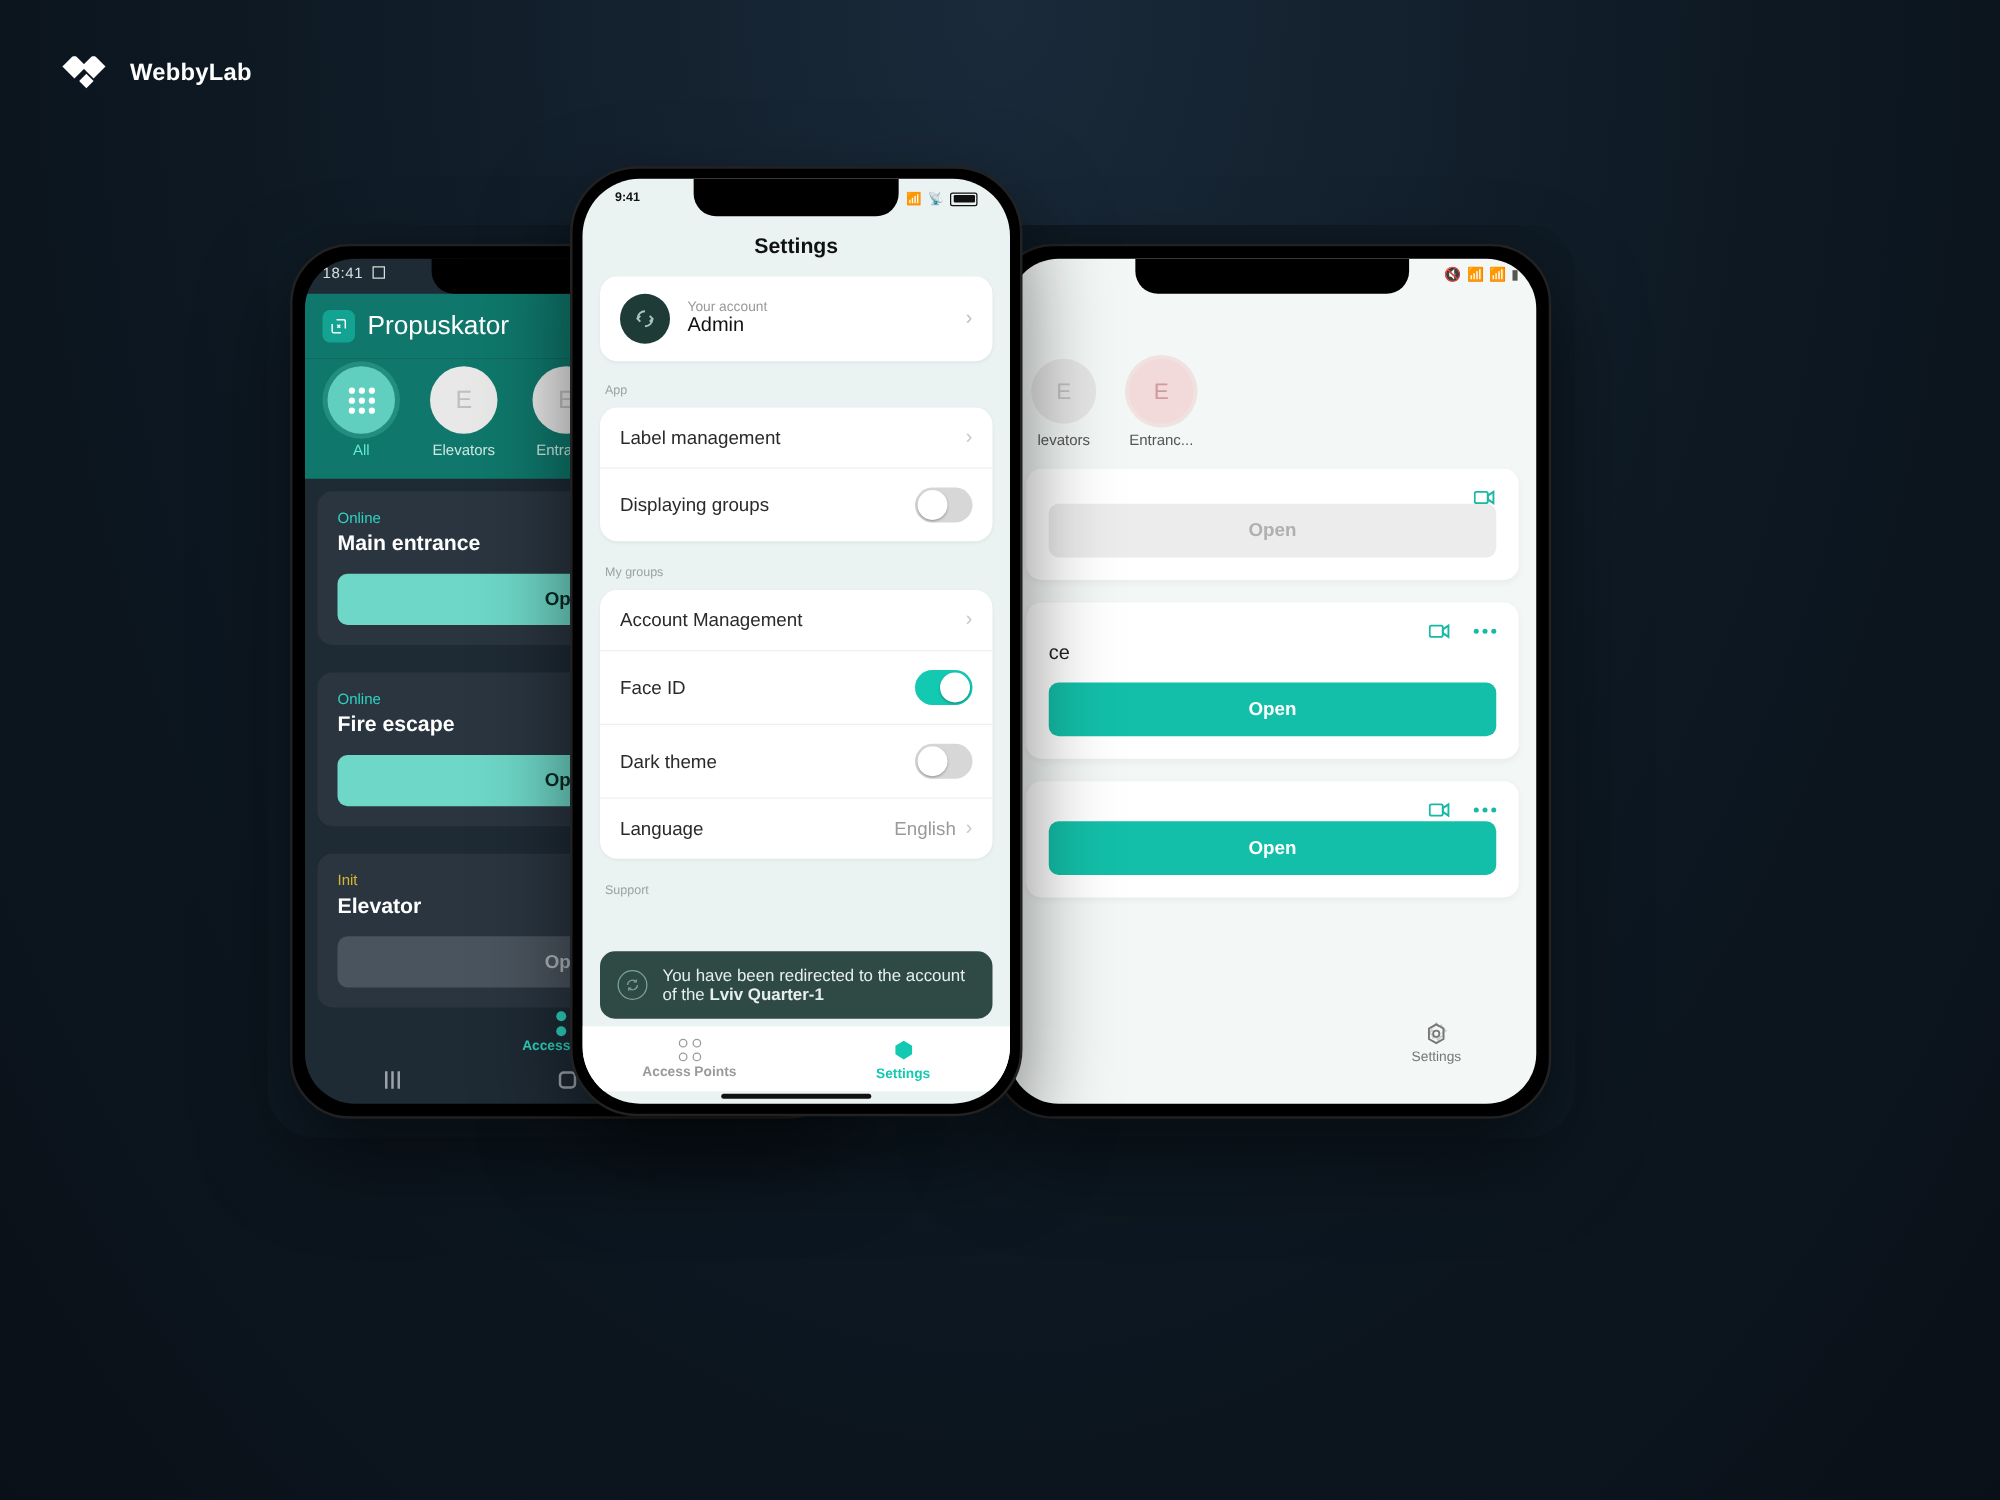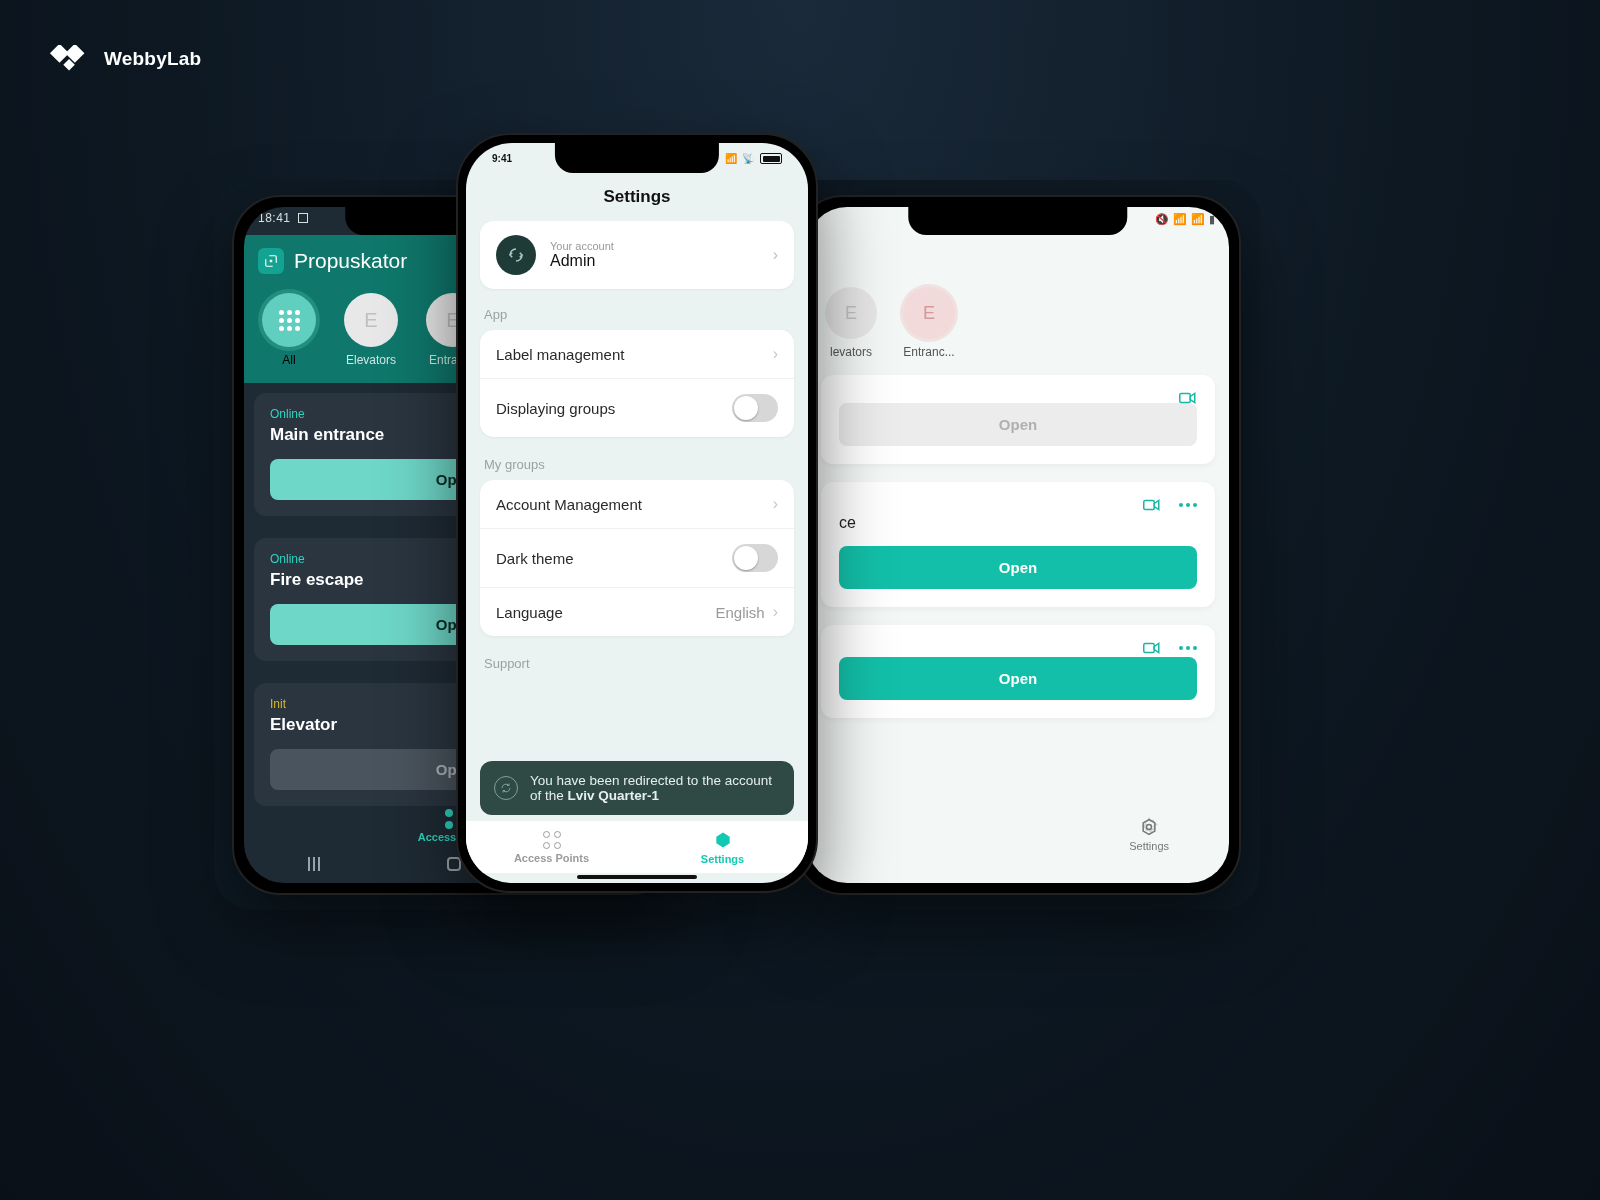--- a/index.html
+++ b/index.html
@@ -47,21 +47,21 @@
   .pl-header .app-icon { width: 26px; height: 26px; background: #13a393; border-radius: 6px; display:flex; align-items:center; justify-content:center; }
   .pl-header .app-icon svg { width:14px; height:14px; stroke:#fff; fill:none; stroke-width:2; }
   .pl-header .app-name { color: #fff; font-size: 21px; font-weight: 500; }
   .pl-groups { position: absolute; top: 80px; left: 0; right: 0; height: 96px; background: #0f776b; display: flex; gap: 28px; padding: 6px 18px 0; }
   .pl-group { display:flex; flex-direction:column; align-items:center; gap:6px; }
   .pl-group .circ { width:54px; height:54px; border-radius:50%; background:#e8e8e8; display:flex; align-items:center; justify-content:center; color:#bfbfbf; font-size:20px; font-weight:500; }
   .pl-group.sel .circ { background:#61cfc0; box-shadow: 0 0 0 4px rgba(97,207,192,.25); }
   .pl-group.sel .circ .grid-icon { display:grid; grid-template-columns:repeat(3,5px); grid-template-rows:repeat(3,5px); gap:3px; }
   .pl-group.sel .circ .grid-icon span { background:#fff; border-radius:50%; }
   .pl-group .lbl { font-size:12px; color:#cfe8e3; }
-  .pl-group.sel .lbl { color:#000000; }
+  .pl-group.sel .lbl { color:#5eead4; }
 
   .pl-list { position:absolute; top:176px; left:0; right:0; bottom:66px; padding:10px; display:flex; flex-direction:column; gap:22px; }
   .pl-card { background:#2a3540; border-radius:12px; padding:14px 16px 16px; }
   .pl-card .status { font-size:12px; }
   .pl-card .status.online { color:#2dd4bf; }
   .pl-card .status.init { color:#d4b82d; }
   .pl-card .name { color:#fff; font-size:17px; font-weight:600; margin-top:4px; margin-bottom:14px; }
   .pl-card .open-btn { background:#6ed7c7; color:#0a2a26; font-weight:700; font-size:15px; border:none; border-radius:8px; padding:12px 0; width:100%; text-align:center; }
   .pl-card.dis .open-btn { background:#4a545e; color:#aeb6bd; }
 
@@ -111,21 +111,21 @@
   .pc-title { position:absolute; top:44px; left:0; right:0; text-align:center; font-size:17px; font-weight:700; color:#111; }
 
   .pc-scroll { position:absolute; top:78px; left:0; right:0; bottom:62px; padding:0 14px; overflow:hidden; }
   .pc-account { background:#fff; border-radius:14px; padding:14px 16px; display:flex; align-items:center; gap:14px; margin-bottom:18px; box-shadow:0 1px 3px rgba(0,0,0,.05); }
   .pc-account .av { width:40px; height:40px; border-radius:50%; background:#1f3b37; display:flex; align-items:center; justify-content:center; }
   .pc-account .av svg { width:18px; height:18px; stroke:#a7c9c2; fill:none; stroke-width:2; }
   .pc-account .txt .l1 { font-size:11px; color:#999; }
   .pc-account .txt .l2 { font-size:16px; color:#111; font-weight:500; }
   .pc-account .chev { margin-left:auto; color:#c0c0c0; }
 
-  .pc-section-label { font-size:13px; color:#9aa3a0; padding:0 4px 8px; }
+  .pc-section-label { font-size:10px; color:#9aa3a0; padding:0 4px 8px; }
   .pc-section { background:#fff; border-radius:14px; margin-bottom:20px; box-shadow:0 1px 3px rgba(0,0,0,.05); }
   .pc-row { padding:15px 16px; display:flex; align-items:center; justify-content:space-between; border-bottom:1px solid #f0f0f0; }
   .pc-row:last-child { border-bottom:none; }
   .pc-row .rl { font-size:15px; color:#2a2a2a; }
   .pc-row .rv { font-size:15px; color:#9a9a9a; display:flex; gap:8px; align-items:center; }
   .chev { font-size:16px; color:#c8c8c8; }
 
   .toggle { width:46px; height:28px; border-radius:14px; background:#d7d7d7; position:relative; }
   .toggle .knob { position:absolute; top:2px; left:2px; width:24px; height:24px; background:#fff; border-radius:50%; box-shadow:0 1px 2px rgba(0,0,0,.3); }
   .toggle.on { background:#13c9b1; }
@@ -363,20 +363,26 @@
         </div>
       </div>
 
       <div class="pc-section-label">My groups</div>
       <div class="pc-section">
         <div class="pc-row">
           <span class="rl">Account Management</span>
           <span class="chev">›</span>
         </div>
         <div class="pc-row">
+          <span class="rl">Face ID</span>
+          <div class="toggle on">
+              <div class="knob"></div>
+            </div>
+        </div>
+        <div class="pc-row">
           <span class="rl">Dark theme</span>
           <div class="toggle">
               <div class="knob"></div>
             </div>
         </div>
         <div class="pc-row">
           <span class="rl">Language</span>
           <span class="rv">
               <span>English</span>
               <span class="chev">›</span>

